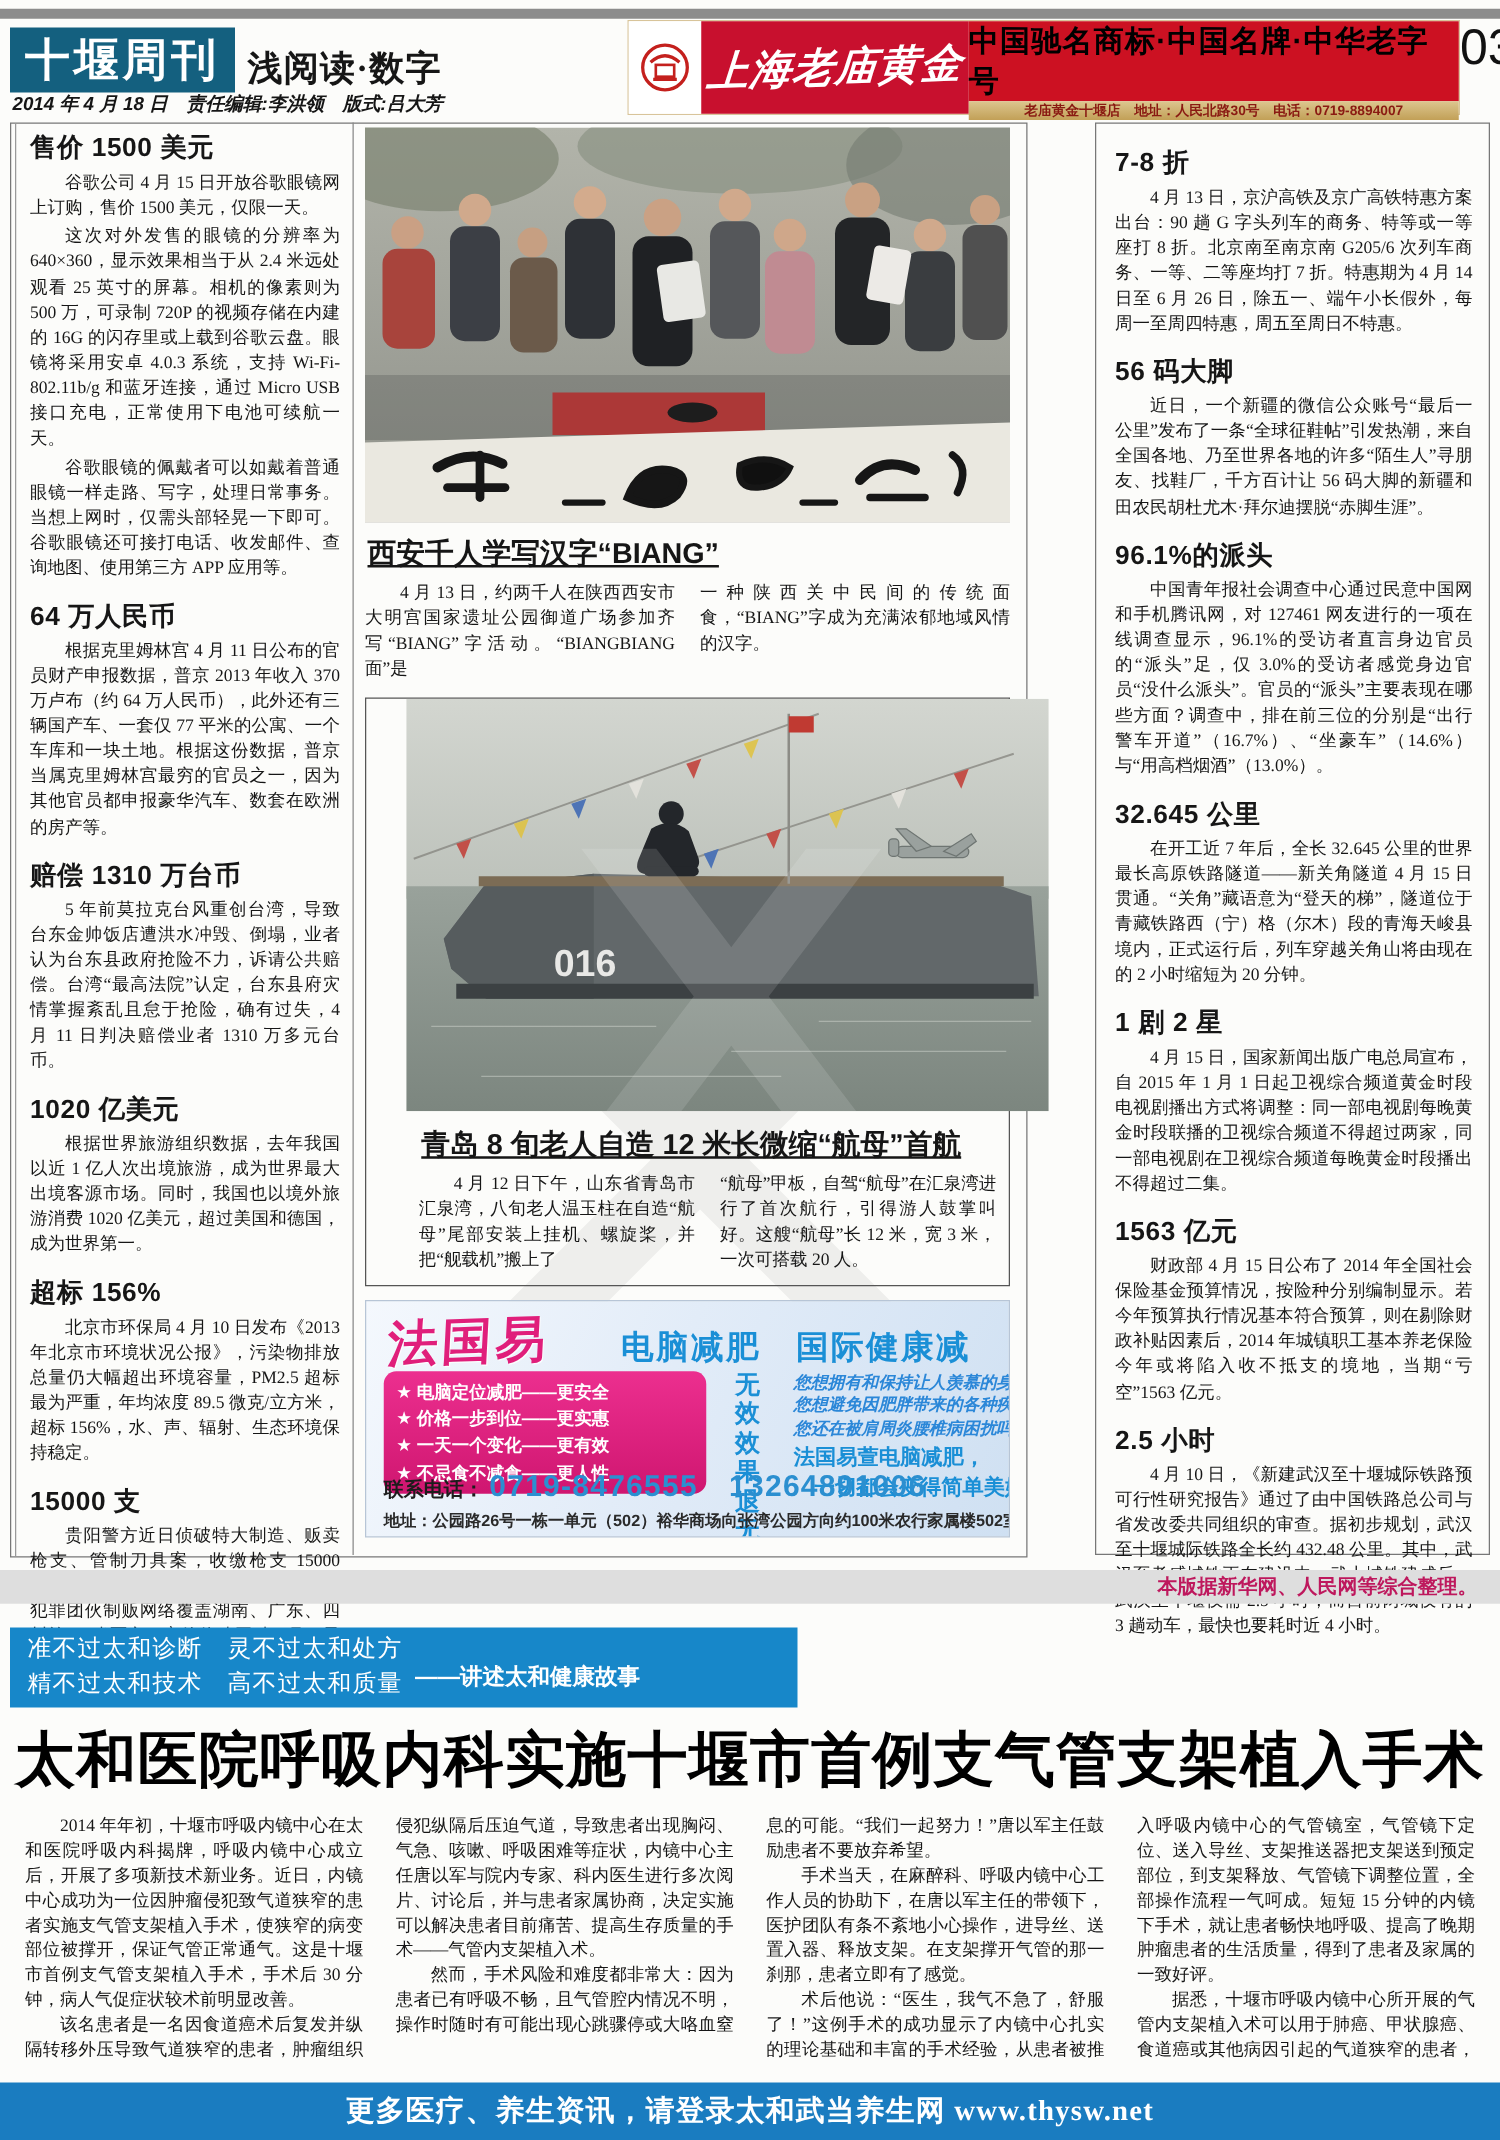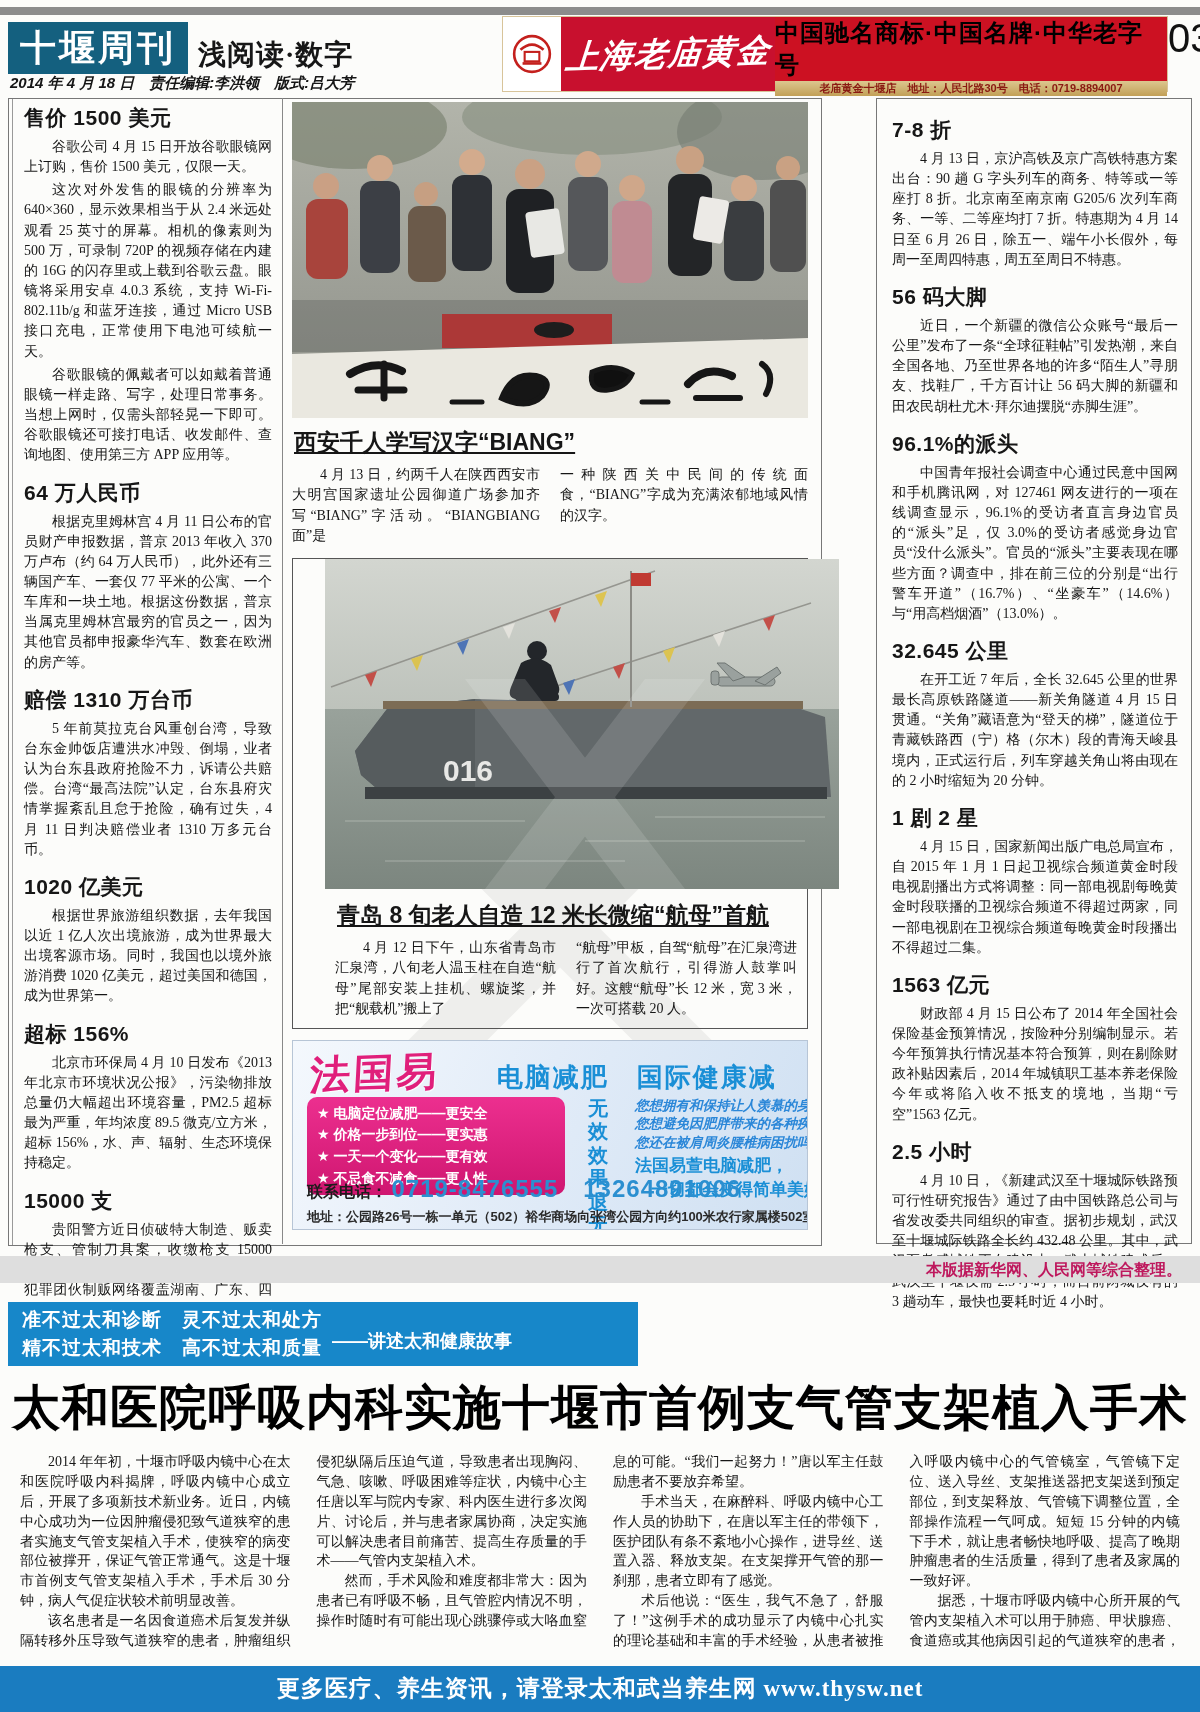--- a/index.html
+++ b/index.html
@@ -74,21 +74,21 @@
   .fy-phones{color:#2b8fd0;font-size:24px;font-weight:900;letter-spacing:1px;}
   .fy-addr{position:absolute;left:14px;bottom:3px;font-size:13px;font-weight:bold;color:#2a2a2a;white-space:nowrap;}
 
   
   .source-note{position:absolute;left:0;top:1256px;width:1200px;height:27px;background:#dedede;
                font-family:"Liberation Sans","DejaVu Sans",sans-serif;font-weight:bold;font-size:16px;
                line-height:27px;text-align:right;padding-right:18px;box-sizing:border-box;color:#be185d;}
   .taihe-banner{position:absolute;left:8px;top:1302px;width:630px;height:64px;background:#1787c9;color:#fff;
                 display:flex;align-items:center;padding:0 14px;box-sizing:border-box;
                 font-family:"Liberation Sans","DejaVu Sans",sans-serif;}
-  .tb-lines{font-size:19px;font-weight:bold;line-height:1.5;letter-spacing:1px;white-space:nowrap;}
+  .tb-lines{font-size:19px;font-weight:normal;line-height:1.5;letter-spacing:1px;white-space:nowrap;}
   .tb-tag{font-size:18px;font-weight:bold;margin-left:10px;white-space:nowrap;align-self:center;padding-top:14px;}
   .big-headline{position:absolute;left:10px;top:1376px;width:1180px;margin:0;text-align:center;
                 font-size:48px;font-weight:900;letter-spacing:1px;white-space:nowrap;color:#000;}
   .bottom-cols{position:absolute;left:20px;top:1452px;width:1160px;height:208px;
                column-count:4;column-gap:26px;}
   .bottom-cols p{font-size:14px;line-height:1.42;text-align:justify;text-indent:2em;margin:0;}
   .bottom-bar{position:absolute;left:0;top:1666px;width:1200px;height:46px;background:#1a7cc0;color:#fff;
               font-family:Liberation Serif, serif;font-weight:bold;font-size:23px;
               line-height:46px;text-align:center;letter-spacing:1px;}
 

